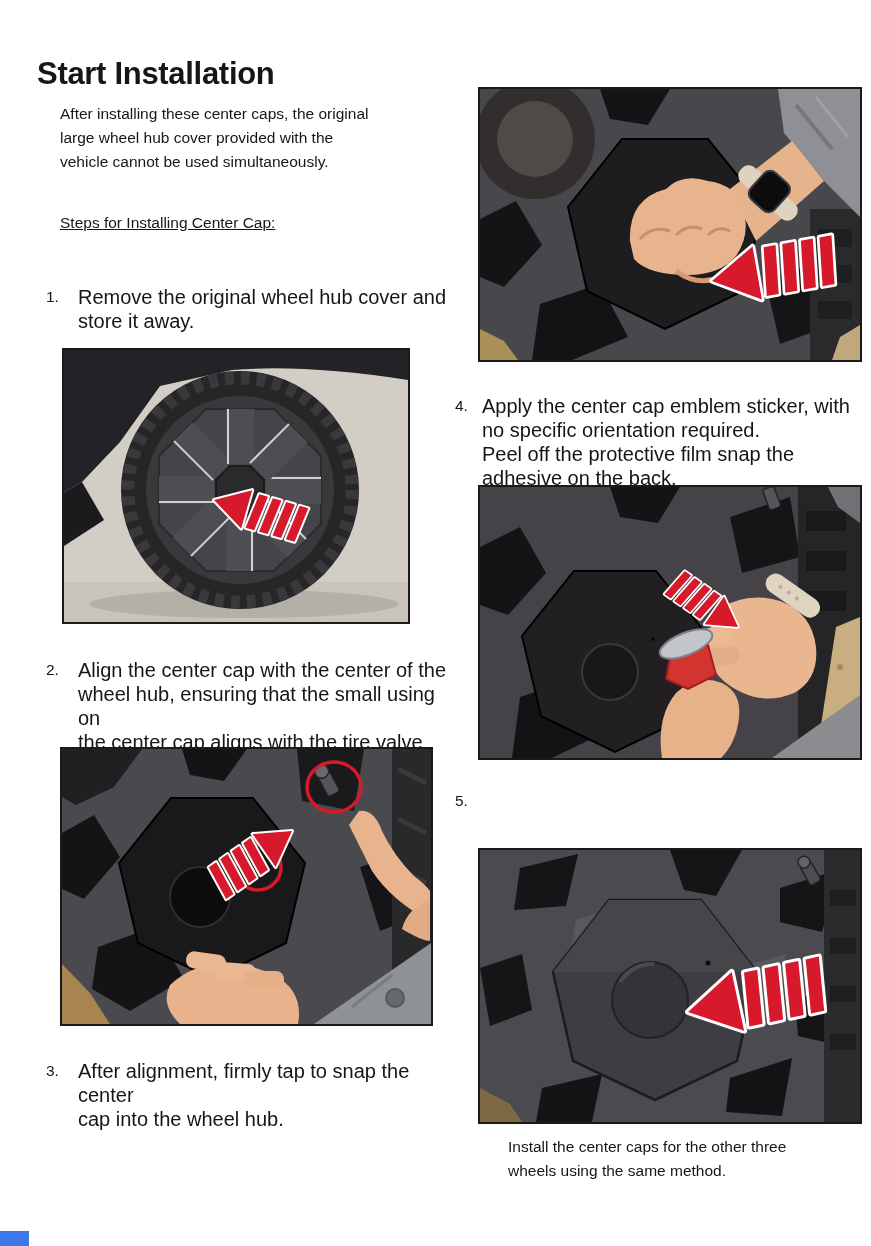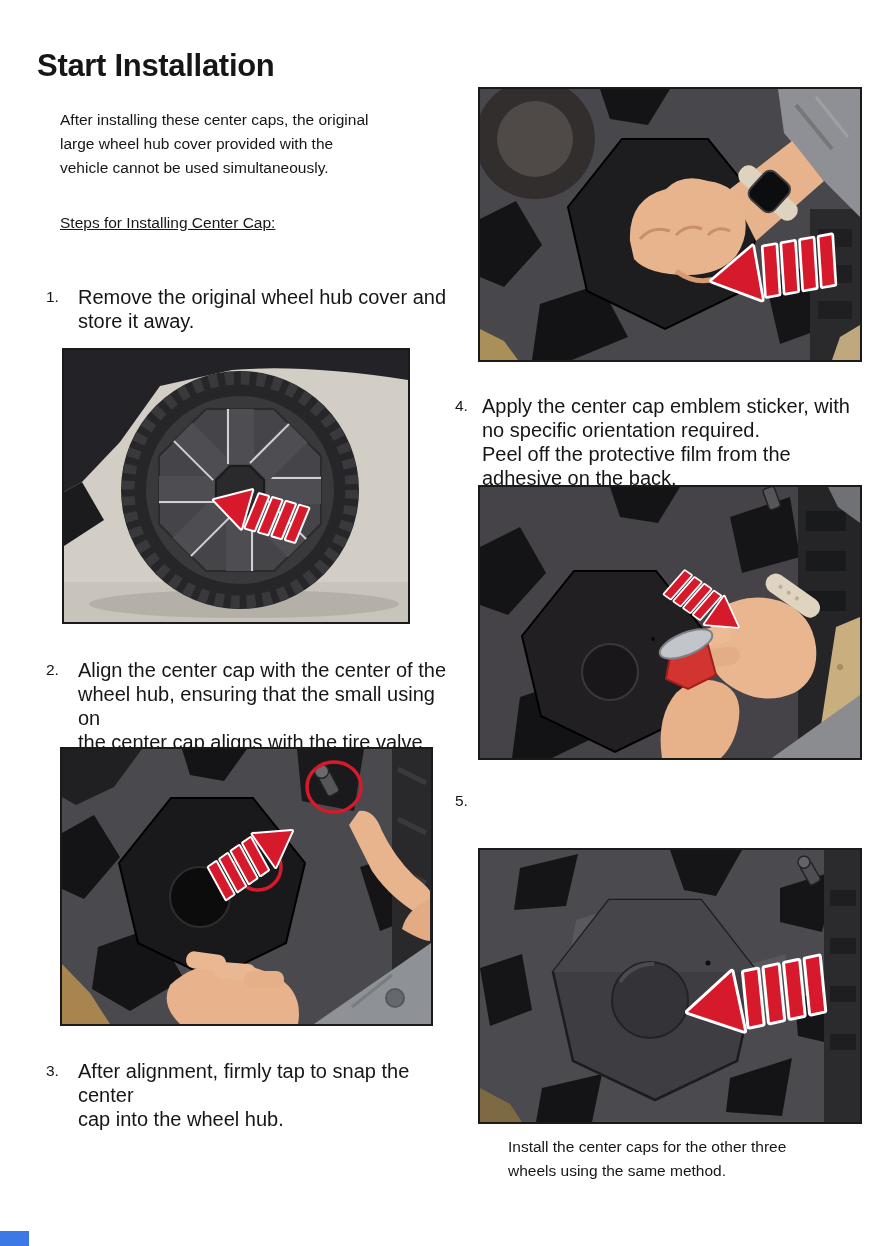--- a/index.html
+++ b/index.html
@@ -1,20 +1,20 @@
 <!DOCTYPE html>
 <html><head>
 <meta charset="utf-8">
 <style>
   html,body{margin:0;padding:0;background:#fff;}
   .page{position:relative;width:871px;height:1246px;background:#ffffff;overflow:hidden;
         font-family:"Liberation Sans", sans-serif;color:#161616;}
-  .h1{position:absolute;left:37px;top:48px;font-size:31px;font-weight:700;letter-spacing:-0.3px;}
+  .h1{position:absolute;left:37px;top:56px;font-size:31px;font-weight:700;letter-spacing:-0.3px;}
   .body-text{font-size:15.5px;line-height:24px;white-space:pre-line;}
-  .intro{position:absolute;left:60px;top:108px;width:380px;}
+  .intro{position:absolute;left:60px;top:102px;width:380px;}
   .steps-heading{position:absolute;left:60px;top:211px;width:380px;text-decoration:underline;}
   .closing{position:absolute;left:508px;top:1135px;width:372px;}
   .step{position:absolute;display:flex;}
   .step .n{flex:0 0 32px;font-size:15.5px;line-height:24px;}
   .step.c2 .n{flex:0 0 27px;}
   .step .t{font-size:20px;line-height:24px;white-space:pre-line;}
   .s1{left:46px;top:285px;width:400px;}
   .s2{left:46px;top:658px;width:400px;}
   .s3{left:46px;top:1059px;width:400px;}
   .s4{left:455px;top:394px;width:400px;}
@@ -159,21 +159,21 @@
   <div class="step s3">
     <span class="n">3.</span>
     <div class="t">After alignment, firmly tap to snap the center
 cap into the wheel hub.</div>
   </div>
 
   <div class="step s4 c2">
     <span class="n">4.</span>
     <div class="t">Apply the center cap emblem sticker, with
 no specific orientation required.
-Peel off the protective film from the
+Peel off the protective film snap the
 adhesive on the back.</div>
   </div>
 
   <div class="step s5 c2">
     <span class="n">5.</span>
   </div>
 
   <div class="photo p3" role="img" aria-label="Fist firmly tapping the center cap into the wheel hub with red arrow pointing at center">
     <svg width="380" height="271" viewBox="0 0 380 271">
       <rect width="380" height="271" fill="#48484c"></rect>

